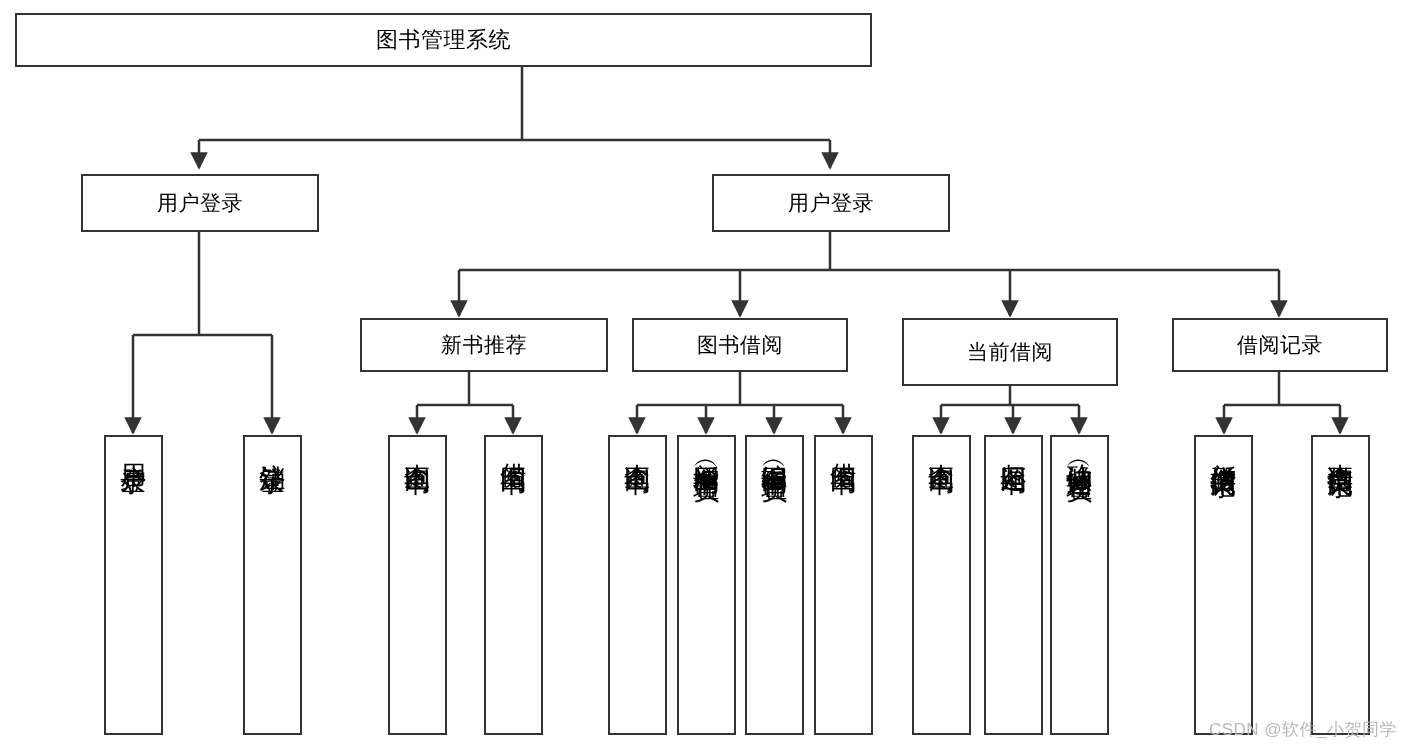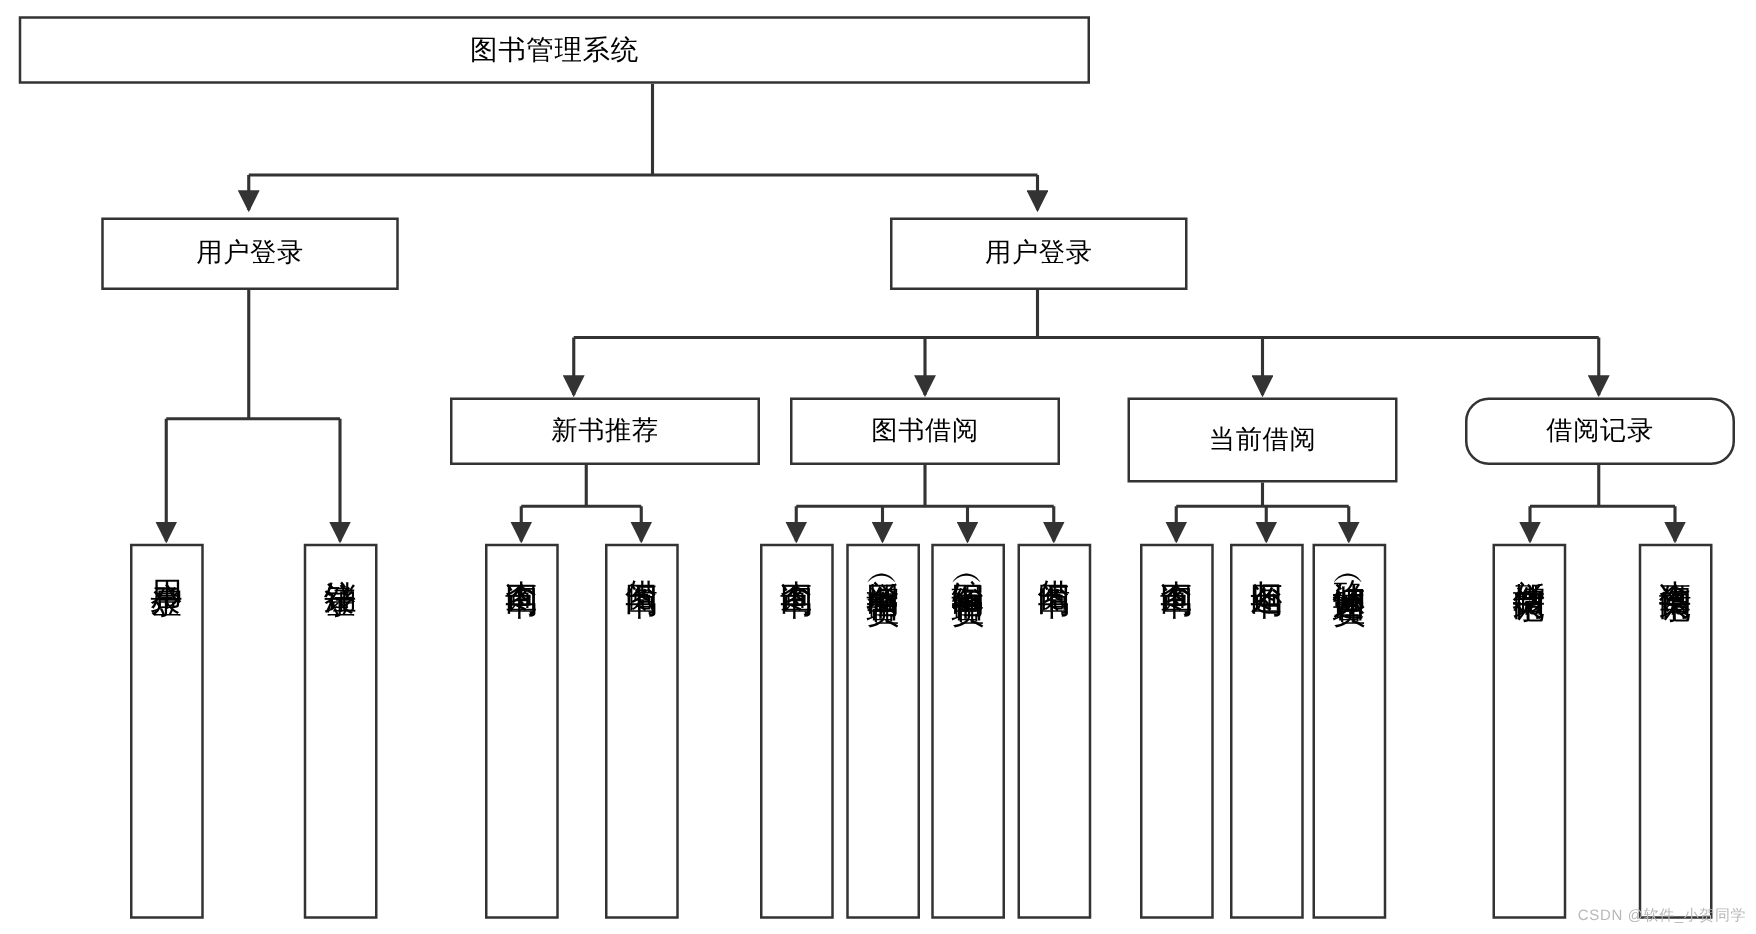--- a/index.html
+++ b/index.html
@@ -59,21 +59,21 @@
     text-orientation: upright;
     font-size: 26px;
     line-height: 1.02;
     letter-spacing: 2px;
     white-space: nowrap;
   }
   #watermark {
     position: absolute;
     right: 8px;
     bottom: 6px;
-    font-size: 12px;
+    font-size: 17px;
     color: #b9b9b9;
     letter-spacing: 0.5px;
     white-space: nowrap;
     user-select: none;
   }
 </style>
 </head>
 <body>
 
 <div id="canvas">
@@ -141,21 +141,21 @@
 
   <div class="node horiz" style="left:360px; top:318px; width:248px; height:54px;">
     <span class="label">新书推荐</span>
   </div>
   <div class="node horiz" style="left:632px; top:318px; width:216px; height:54px;">
     <span class="label">图书借阅</span>
   </div>
   <div class="node horiz" style="left:902px; top:318px; width:216px; height:68px;">
     <span class="label">当前借阅</span>
   </div>
-  <div class="node horiz" style="left:1172px; top:318px; width:216px; height:54px;border-radius:19px;">
+  <div class="node horiz" style="left:1172px; top:318px; width:216px; height:54px;">
     <span class="label">借阅记录</span>
   </div>
 
   <div class="node vert" style="left:104px; top:435px; width:59px; height:300px;">
     <span class="label">用户登录</span>
   </div>
   <div class="node vert" style="left:243px; top:435px; width:59px; height:300px;">
     <span class="label">注销登录</span>
   </div>
 

